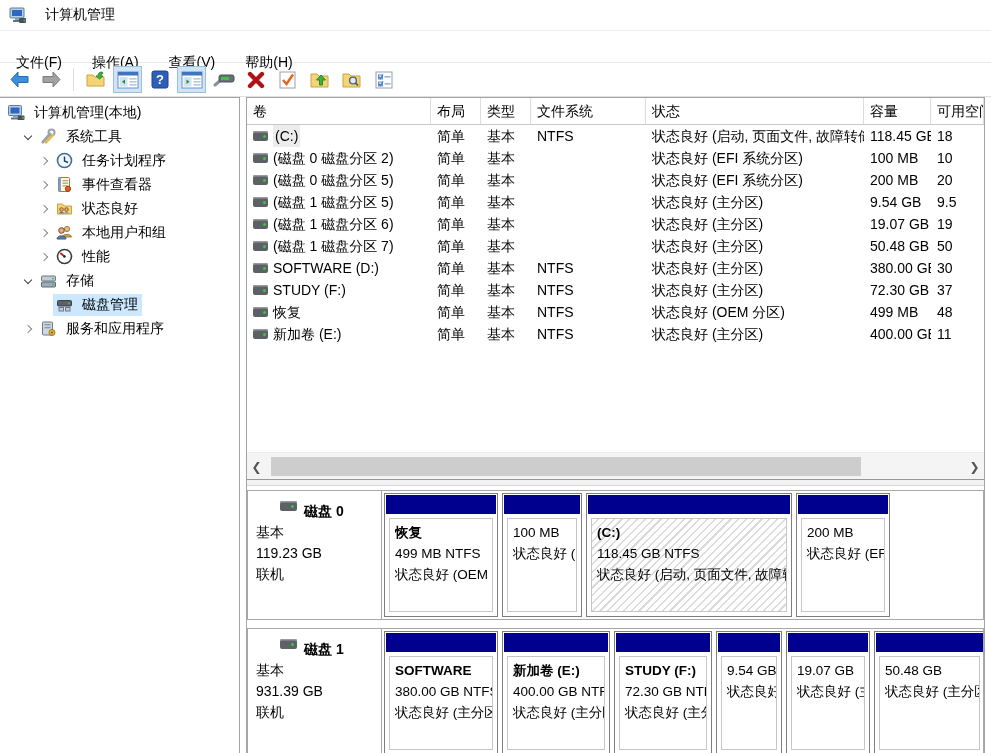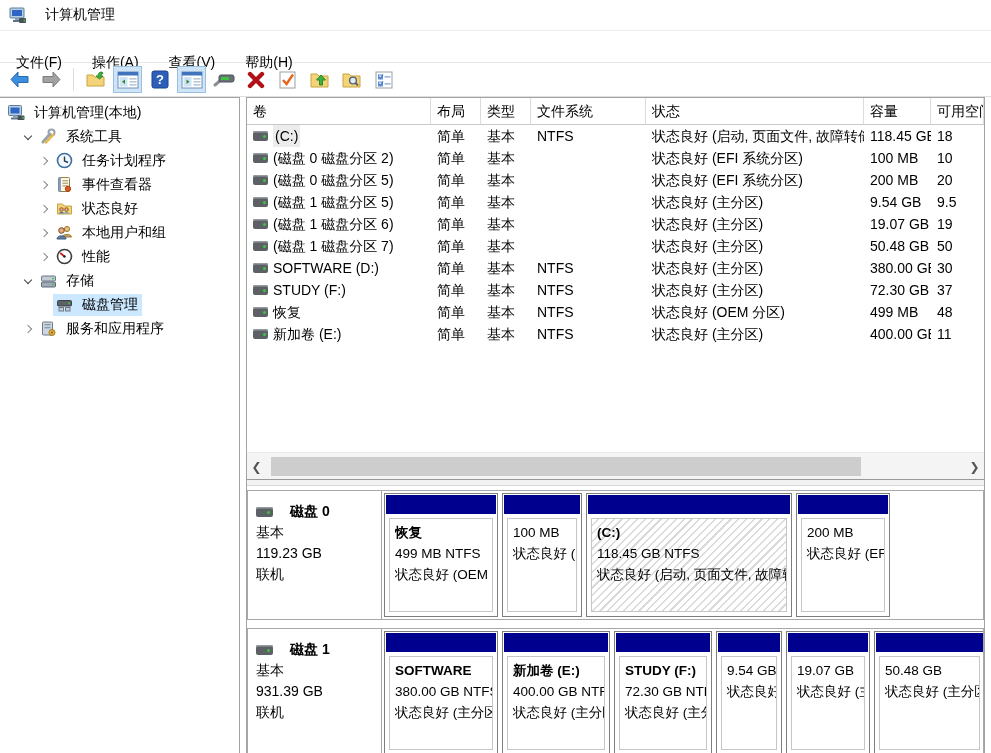--- a/index.html
+++ b/index.html
@@ -58,21 +58,21 @@
               justify-content: center; color: #555; font-size: 12px; }
   .hs-left { left: 0; } .hs-right { right: 0; }
   .hs-thumb { position: absolute; left: 24px; top: 4px; width: 590px; height: 19px; background: #cdcdcd; }
   .vsplit { height: 7px; background: #f2f2f2; border-top: 1px solid #989898; border-bottom: 1px solid #d8d8d8; }
 
   
   .disk-pane { flex: 1; overflow: hidden; padding-top: 4px; }
   .disk-row { display: flex; height: 130px; border: 1px solid #a8a8a8; margin-bottom: 8px; background: #fff; }
   .disk-info { width: 134px; border-right: 1px solid #a8a8a8; padding: 10px 6px 0 8px; flex: 0 0 134px; }
   .disk-info .dline { line-height: 21px; white-space: nowrap; }
-  .disk-title { display: flex; align-items: center; gap: 17px; font-weight: bold; line-height: 21px; }
+  .disk-title { display: flex; gap: 7px; font-weight: bold; line-height: 21px; margin-left: 24px; }
   .disk-ico { width: 17px; height: 10px; background: #5c6166; border-radius: 2px; position: relative;
               box-shadow: inset 0 1.5px 0 #979ca2; }
   .disk-ico::after { content: ""; position: absolute; right: 3px; top: 4px; width: 3px; height: 3px;
               background: #3ec43e; border-radius: 50%; }
   .partitions { flex: 1; display: flex; gap: 4px; padding: 2px; overflow: hidden; }
   .part { border: 1px solid #7e7e7e; display: flex; flex-direction: column; background: #fff; flex: 0 0 auto; }
   .band { height: 19px; background: #00008f; margin: 1px 1px 0 1px; }
   .pbody { flex: 1; border: 1px solid #c6c6c6; margin: 4px; padding: 3px 0 0 5px; overflow: hidden; background: #fff; }
   .pbody.hatched { background: repeating-linear-gradient(135deg, #fff 0 4px, #dadada 4px 5.5px); }
   .pl { line-height: 21px; white-space: nowrap; overflow: hidden; font-size: 13.5px; }

